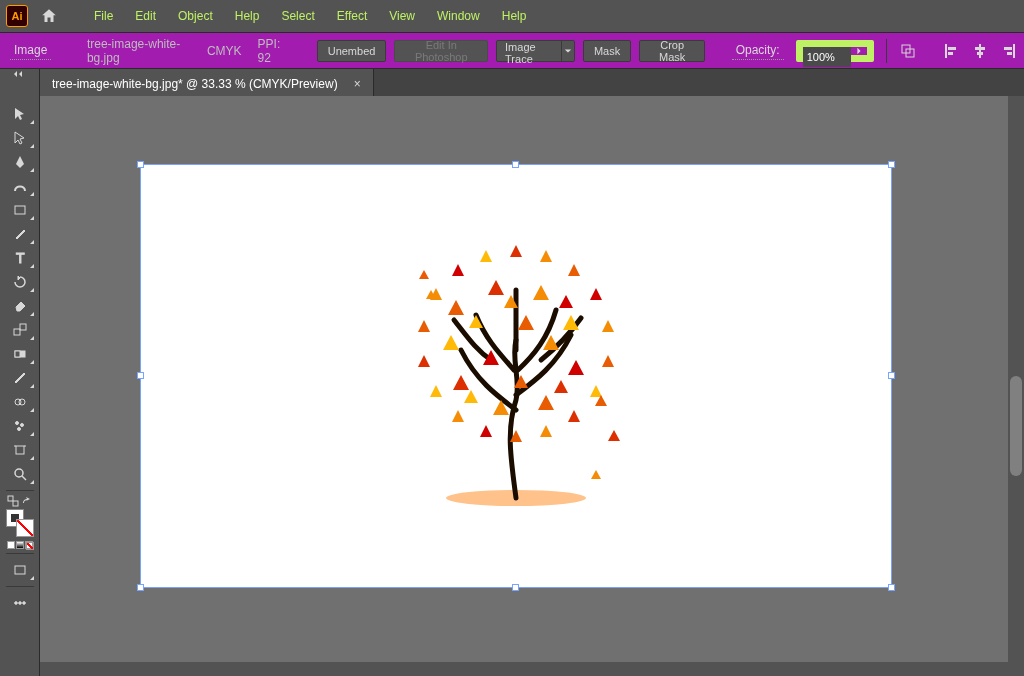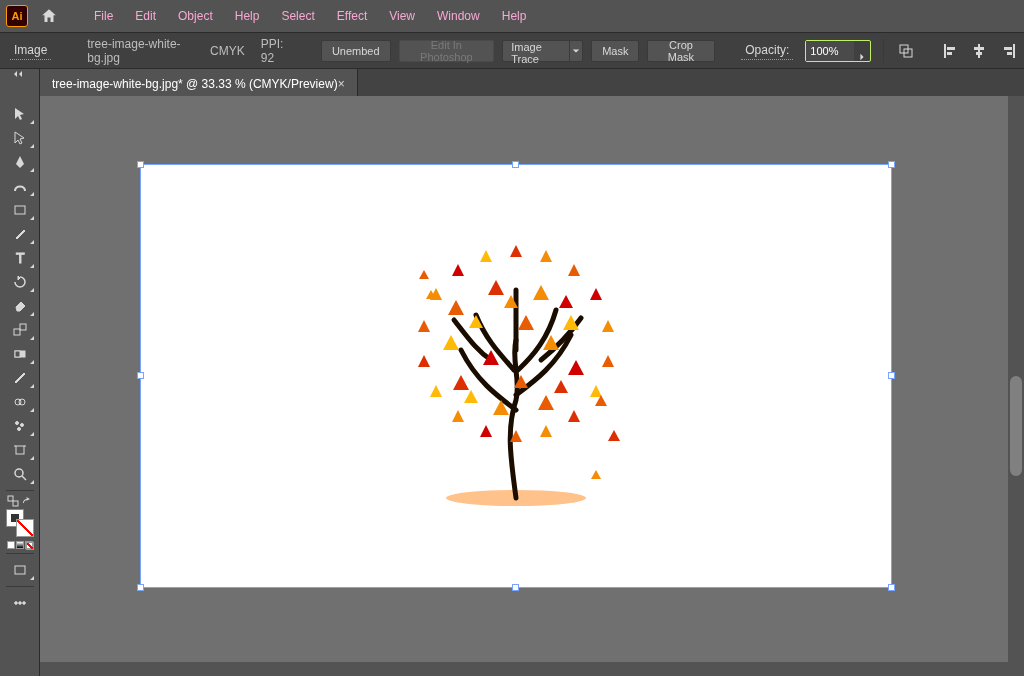--- a/index.html
+++ b/index.html
@@ -1,40 +1,40 @@
 <!DOCTYPE html>
 <html><head>
 <meta charset="utf-8">
 <style>
 *{margin:0;padding:0;box-sizing:border-box;font-family:"Segoe UI",Arial,sans-serif;user-select:none}
 body{background:#535353;width:1024px;height:676px;overflow:hidden;position:relative;color:#d8d8d8;font-size:12px}
 .menubar{height:30px;background:#535353;display:flex;align-items:center;padding:16px 6px;gap:2px;border-bottom:1px solid #2a2a2a}
 .ai-icon{width:22px;height:22px;background:#310000;border:1px solid #ff9a00;color:#ff9a00;font-weight:bold;display:flex;align-items:center;justify-content:center;font-size:11px;border-radius:3px;margin-right:6px}
 .home-icon{width:26px;height:26px;display:flex;align-items:center;justify-content:center;margin-right:20px;cursor:pointer}
 .home-icon svg{fill:#d8d8d8}
-.menu-item{padding:6px 10px;cursor:pointer;color:#f9a8d4}
-.controlbar{height:36px;background:#404040;display:flex;align-items:center;padding:0 6px;gap:8px;border-bottom:1px solid #2a2a2a}
+.menu-item{padding:6px 10px;cursor:pointer;color:#bef264}
+.controlbar{height:36px;background:#a21caf;display:flex;align-items:center;padding:0 6px;gap:8px;border-bottom:1px solid #2a2a2a}
 .ctrl-label{color:#d8d8d8;padding:2px 4px;border-bottom:1px dotted #999;margin:0 4px}
 .ctrl-text{color:#bdbdbd;padding:0 4px}
 .ctrl-btn{background:#535353;border:1px solid #3a3a3a;color:#d8d8d8;padding:4px 10px;cursor:pointer;font-size:11px;border-radius:2px;height:22px;display:flex;align-items:center}
 .ctrl-btn.disabled{color:#7a7a7a;border-color:#4a4a4a;cursor:default}
 .ctrl-combo{background:#535353;border:1px solid #3a3a3a;height:22px;display:flex;align-items:flex-start;border-radius:2px}
 .ctrl-combo .main{padding:0 8px;color:#d8d8d8;font-size:11px}
 .ctrl-combo .drop{border-left:1px solid #3a3a3a;width:16px;height:100%;display:flex;align-items:center;justify-content:center;cursor:pointer}
 .drop svg{width:8px;height:8px;fill:#d8d8d8}
 .opacity-input{background:#4a4a4a;border:none;color:#fff;width:48px;height:20px;padding:0 4px;font-size:11px}
-.opacity-wrap{display:flex;align-items:flex-end;border:1px solid #bef264;height:22px;border-radius:2px}
+.opacity-wrap{display:flex;align-items:flex-start;border:7px solid #bef264;height:22px;border-radius:2px}
 .opacity-wrap .arrow{width:16px;display:flex;align-items:center;justify-content:center;cursor:pointer}
 .sep{width:1px;height:24px;background:#3a3a3a;margin:0 4px}
 .icon-btn{width:24px;height:22px;display:flex;align-items:center;justify-content:center;cursor:pointer}
 .icon-btn svg{fill:#d8d8d8}
 
 .tab-strip{height:30px;display:flex;align-items:stretch;background:#434343}
 .expand-tab{width:40px;background:#535353;border-right:1px solid #2a2a2a;display:flex;align-items:flex-start;justify-content:center;padding-top:2px;cursor:pointer}
-.doc-tab{background:#535353;display:flex;align-items:center;padding:0 12px;color:#fff;font-size:12px;border-right:1px solid #2a2a2a}
+.doc-tab{background:#535353;display:flex;align-items:center;padding:0 12px;gap:16px;color:#fff;font-size:12px;border-right:1px solid #2a2a2a}
 .doc-tab .close{cursor:pointer;color:#d8d8d8}
 
 .workspace{position:absolute;top:96px;left:40px;right:16px;bottom:14px;background:#707070;overflow:hidden}
 .toolbar-left{position:absolute;top:96px;left:0;width:40px;bottom:0;background:#535353;border-right:1px solid #2a2a2a;display:flex;flex-direction:column;align-items:center;padding-top:6px;gap:0}
 .tool{width:36px;height:24px;display:flex;align-items:center;justify-content:center;position:relative;cursor:pointer}
 .tool svg{fill:#d8d8d8;stroke:#d8d8d8}
 .tool .corner{position:absolute;bottom:2px;right:4px;width:0;height:0;border-left:4px solid transparent;border-bottom:4px solid #d8d8d8}
 .tool-sep{width:28px;height:1px;background:#3a3a3a;margin:4px 0}
 .color-swatch{width:28px;height:28px;position:relative;margin-top:2px}
 .fg-sw{position:absolute;top:0;left:0;width:18px;height:18px;background:#fff;border:1px solid #000}

